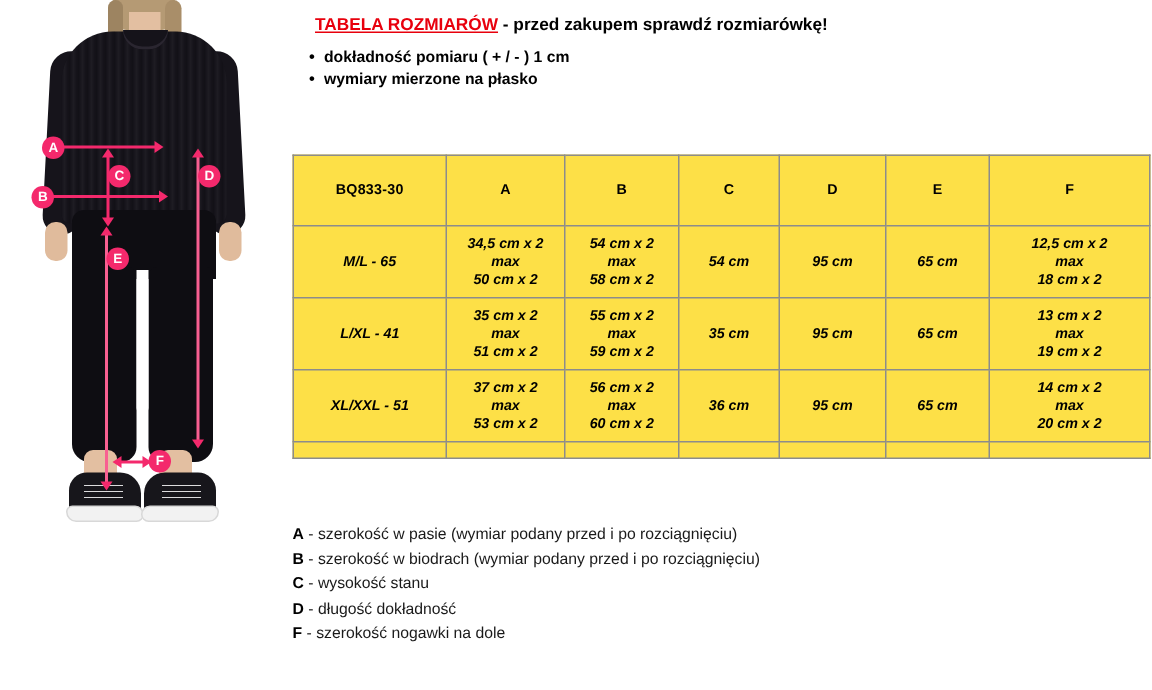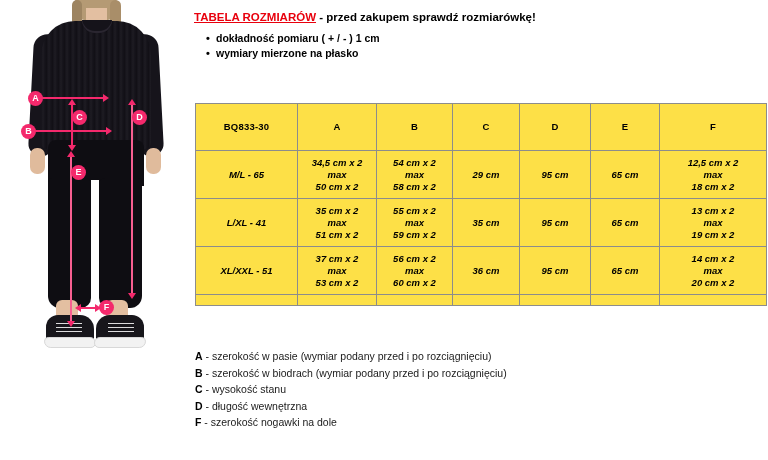--- a/index.html
+++ b/index.html
@@ -157,21 +157,21 @@
   }
 
   
   #content {
     position: absolute;
     left: 194px; top: 0;
     width: 574px; height: 460px;
   }
   #heading {
     position: absolute;
-    left: 0; top: 11px;
+    left: 16px; top: 11px;
     font: bold 11.5px "Liberation Sans", sans-serif;
     color: #000000;
     white-space: nowrap;
   }
   #heading .hl {
     color: #e8000d;
     text-decoration: underline;
   }
   #bullets {
     position: absolute;
@@ -336,21 +336,21 @@
           <td class="letter">C</td>
           <td class="letter">D</td>
           <td class="letter">E</td>
           <td class="letter">F</td>
         </tr>
 
         <tr class="body-row">
           <td class="size">M/L - 65</td>
           <td class="multi">34,5 cm x 2<br>max<br>50 cm x 2</td>
           <td class="multi">54 cm x 2<br>max<br>58 cm x 2</td>
-          <td class="single">29 cm</td>
+          <td class="single">54 cm</td>
           <td class="single">95 cm</td>
           <td class="single">65 cm</td>
           <td class="multi">12,5 cm x 2<br>max<br>18 cm x 2</td>
         </tr>
 
         <tr class="body-row">
           <td class="size">L/XL - 41</td>
           <td class="multi">35 cm x 2<br>max<br>51 cm x 2</td>
           <td class="multi">55 cm x 2<br>max<br>59 cm x 2</td>
           <td class="single">35 cm</td>
@@ -378,18 +378,18 @@
           <td></td>
           <td></td>
         </tr>
       </tbody>
     </table>
 
     <div id="legend">
       <div class="row"><span class="key">A</span><span> - szerokość w pasie (wymiar podany przed i po rozciągnięciu)</span></div>
       <div class="row"><span class="key">B</span><span> - szerokość w biodrach (wymiar podany przed i po rozciągnięciu)</span></div>
       <div class="row"><span class="key">C</span><span> - wysokość stanu</span></div>
-      <div class="row"><span class="key">D</span><span> - długość wewnętrzna</span></div>
+      <div class="row"><span class="key">D</span><span> - długość dokładność</span></div>
       <div class="row"><span class="key">F</span><span> - szerokość nogawki na dole</span></div>
     </div>
 
   </div>
 </div>
 
 </body></html>

